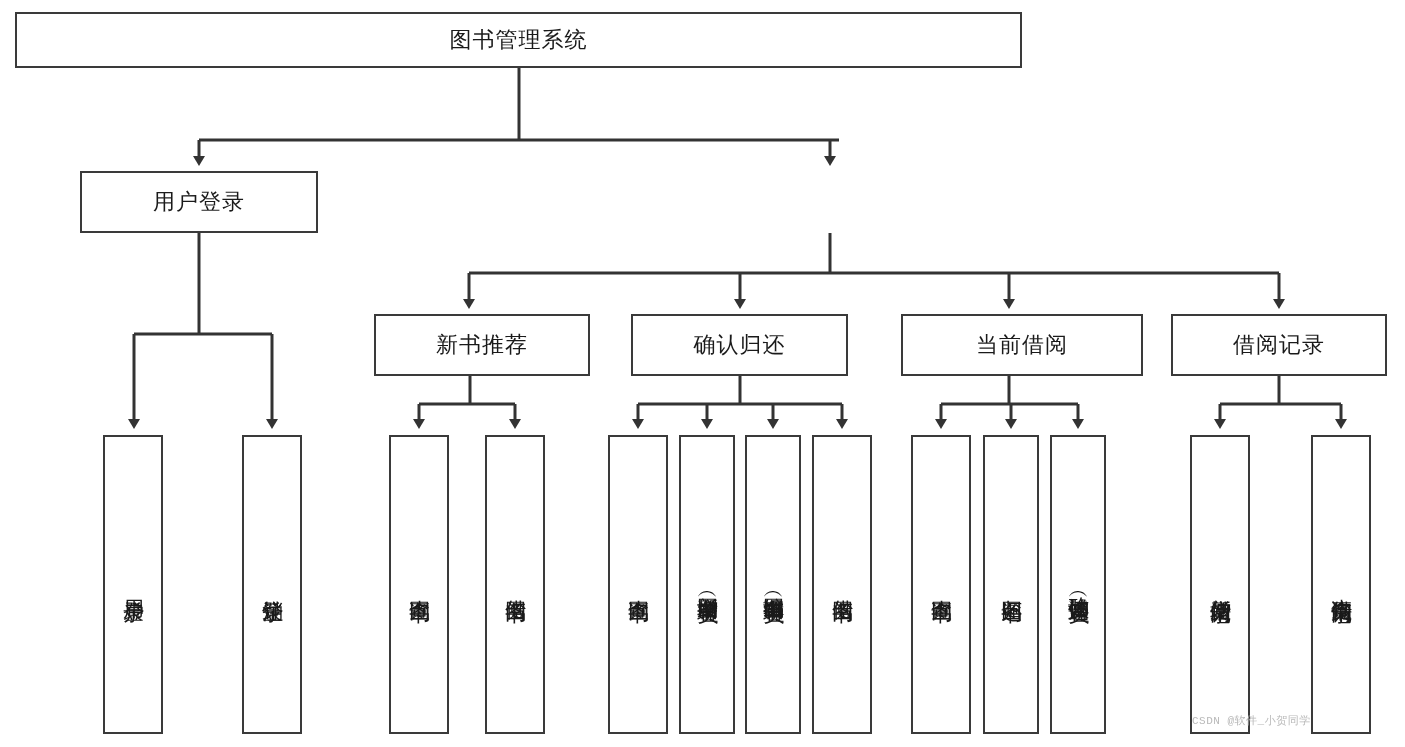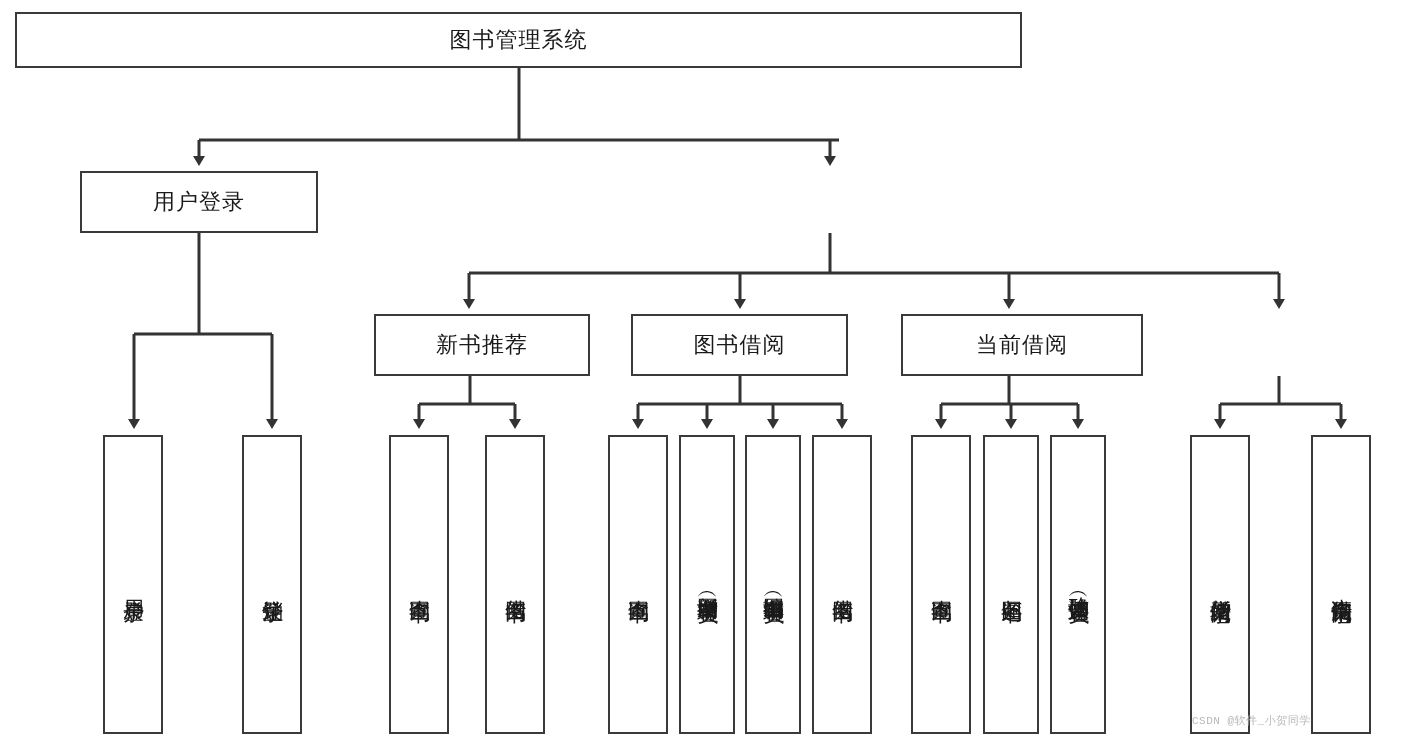--- a/index.html
+++ b/index.html
@@ -125,24 +125,27 @@
   </div>
 
   <div class="node node-h" style="left:80px; top:171px; width:238px; height:62px;">
     <span class="node-label">用户登录</span>
   </div>
 
   <div class="node node-h" style="left:362px; top:314px; width:216px; height:62px;margin-left:12px;">
     <span class="node-label">新书推荐</span>
   </div>
   <div class="node node-h" style="left:631px; top:314px; width:217px; height:62px;">
-    <span class="node-label">图书借阅</span>
+    <span class="node-label">确认归还</span>
   </div>
   <div class="node node-h" style="left:901px; top:314px; width:242px; height:62px;">
     <span class="node-label">当前借阅</span>
+  </div>
+  <div class="node node-h" style="left:1171px; top:314px; width:216px; height:62px;">
+    <span class="node-label">借阅记录</span>
   </div>
 
   <div class="node node-v" style="left:103px; top:435px; width:60px; height:299px;">
     <span class="node-label">用户登录</span>
   </div>
   <div class="node node-v" style="left:242px; top:435px; width:60px; height:299px;">
     <span class="node-label">注销登录</span>
   </div>
 
   <div class="node node-v" style="left:389px; top:435px; width:60px; height:299px;">

